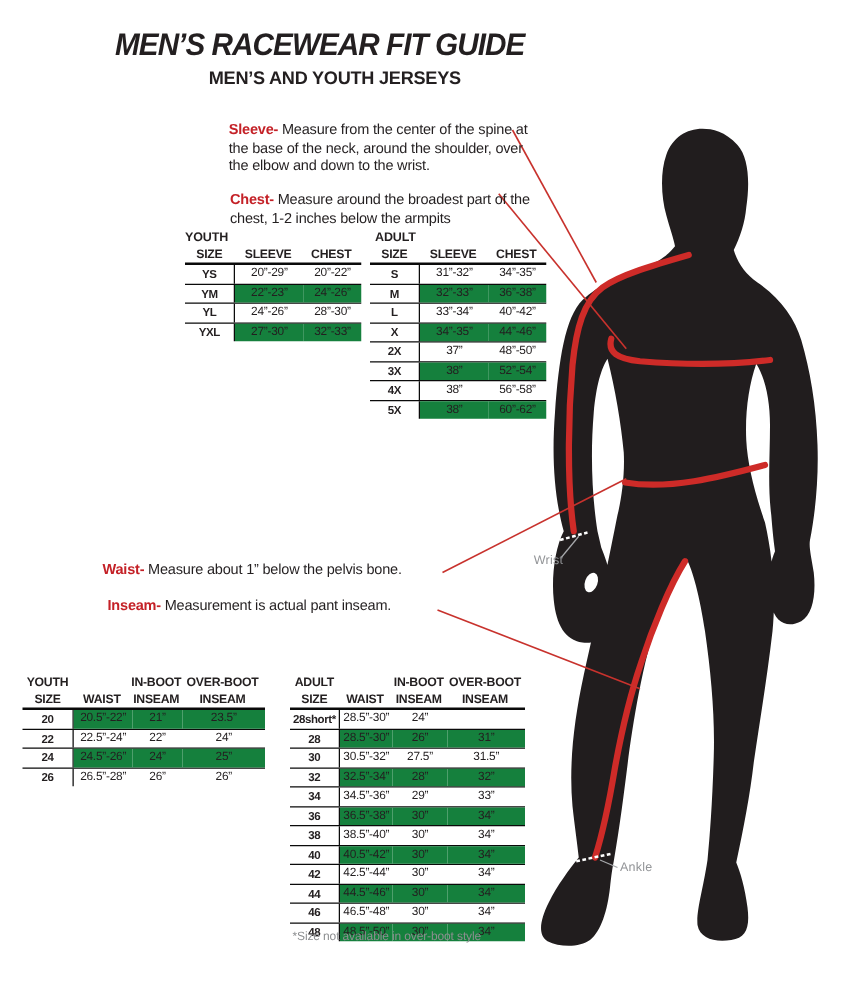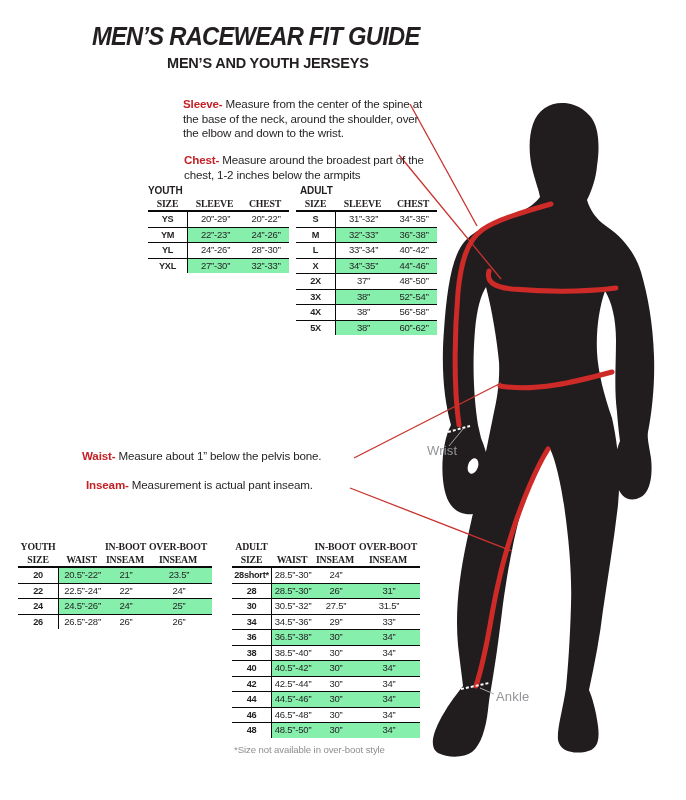--- a/index.html
+++ b/index.html
@@ -25,45 +25,45 @@
   .group-label{font-size:10px;font-weight:bold;letter-spacing:-0.1px;}
   #youth-jersey-label{left:148px;top:185px;}
   #adult-jersey-label{left:300px;top:185px;}
 
   .table{position:absolute;z-index:2;}
   .tr{display:flex;border-bottom:1.5px solid #0a0a0a;}
   .tr.thead{border-bottom:2px solid #0a0a0a;}
   .table .tr:last-child{border-bottom:none;}
   .td{height:14.5px;line-height:14.5px;text-align:center;font-size:9.5px;
       letter-spacing:-0.2px;white-space:nowrap;overflow:visible;}
-  .thead .td{font-weight:bold;font-size:9.8px;height:13px;line-height:13px;font-family:Liberation Serif, serif;}
+  .thead .td{font-weight:bold;font-size:9.8px;height:13px;line-height:13px;}
   .thead.two .td{height:28px;display:flex;flex-direction:column;justify-content:flex-end;}
   .thead.two .td div{line-height:13px;height:13px;}
   .tr:not(.thead) .td:first-child{font-weight:bold;border-right:1.5px solid #0a0a0a;font-size:9.2px;letter-spacing:-0.3px;}
-  .tr.shaded .td:not(:first-child){background:#86efac;}
+  .tr.shaded .td:not(:first-child){background:#15803d;}
 
   #youth-jersey-table{left:148px;top:197px;}
   #adult-jersey-table{left:296px;top:197px;}
   .jersey .td:nth-child(1){width:39px;}
   .jersey .td:nth-child(2){width:55px;}
   .jersey .td:nth-child(3){width:46px;}
 
   #youth-pants-table{left:18px;top:538px;}
   #adult-pants-table{left:232px;top:538px;}
   .pants-y .td:nth-child(1){width:40px;}
   .pants-y .td:nth-child(2){width:47px;}
   .pants-y .td:nth-child(3){width:40px;}
   .pants-y .td:nth-child(4){width:66px;}
   .pants-a .td:nth-child(1){width:39px;}
   .pants-a .td:nth-child(2){width:42px;}
   .pants-a .td:nth-child(3){width:44px;}
   .pants-a .td:nth-child(4){width:62px;}
 
   #footnote{left:234px;top:744px;font-size:9.6px;color:#8C8E90;letter-spacing:-0.1px;z-index:2;}
-  .fig-label{font-size:13px;color:#939598;letter-spacing:0.2px;z-index:2;}
+  .fig-label{font-size:10px;color:#939598;letter-spacing:0.2px;z-index:2;}
   #wrist-label{left:427px;top:443px;}
   #ankle-label{left:496px;top:689px;}
 </style>
 </head>
 <body>
 
 <div class="page">
 
   <svg class="fig" width="686" height="800" viewBox="0 0 686 800">
     <path fill="#211D1E" d="
@@ -288,20 +288,26 @@
         <div class="td">28.5”-30”</div>
         <div class="td">26”</div>
         <div class="td">31”</div>
       </div>
       <div class="tr">
         <div class="td">30</div>
         <div class="td">30.5”-32”</div>
         <div class="td">27.5”</div>
         <div class="td">31.5”</div>
       </div>
+      <div class="tr shaded">
+        <div class="td">32</div>
+        <div class="td">32.5”-34”</div>
+        <div class="td">28”</div>
+        <div class="td">32”</div>
+      </div>
       <div class="tr">
         <div class="td">34</div>
         <div class="td">34.5”-36”</div>
         <div class="td">29”</div>
         <div class="td">33”</div>
       </div>
       <div class="tr shaded">
         <div class="td">36</div>
         <div class="td">36.5”-38”</div>
         <div class="td">30”</div>

